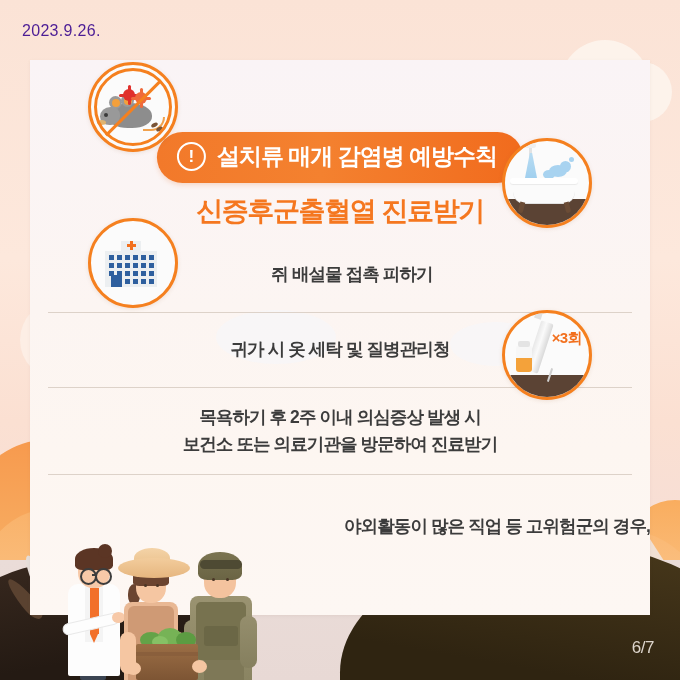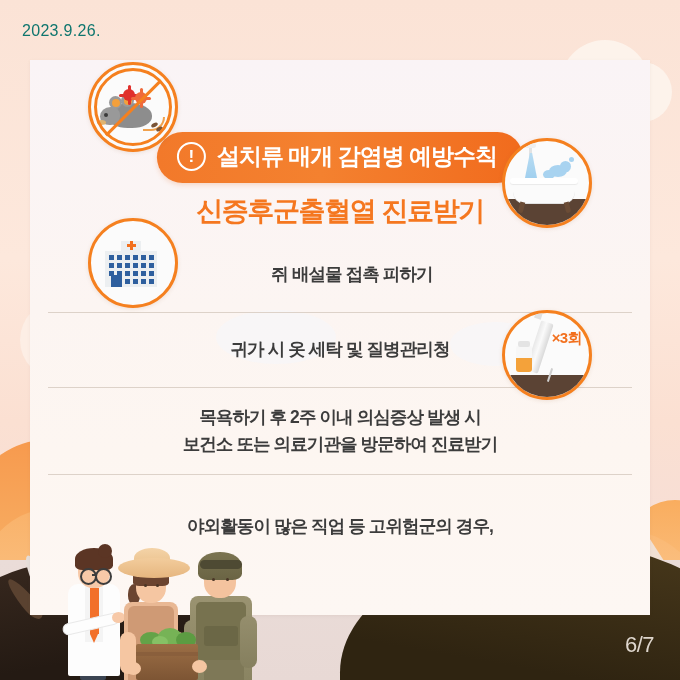--- a/index.html
+++ b/index.html
@@ -48,21 +48,21 @@
   .soil-r{width:420px;height:150px;right:-80px;bottom:-12px;
       background:linear-gradient(190deg,#4a3a1c 0%,#2f2411 75%);}
   .leafblade{position:absolute;border-radius:50% 50% 50% 50%/70% 70% 30% 30%;
       transform-origin:bottom center;}
   .lb{background:#e6ded9;width:16px;height:56px;}
   .lbd{background:#5a4230;width:14px;height:50px;}
   .stem{position:absolute;width:2px;background:#cfc6bf;}
   .seed{position:absolute;width:7px;height:7px;border-radius:50%;background:#e7e0d7;}
 
   
-  .date{position:absolute;left:22px;top:22px;font-size:16px;color:#0f766e;
+  .date{position:absolute;left:22px;top:22px;font-size:16px;color:#4c1d95;
       letter-spacing:.3px;font-weight:400;}
   .brand{position:absolute;right:22px;top:18px;display:flex;align-items:center;gap:9px;}
   .brand-name{font-size:18px;font-weight:700;color:#2c2c2c;letter-spacing:-.6px;}
 
   
   .card{position:absolute;left:30px;top:60px;width:620px;height:555px;
       background:linear-gradient(180deg,#faf4f6 0%,#fcf5f2 45%,#fdf6f1 70%,#fdf7f3 100%);
       box-shadow:0 1px 3px rgba(120,90,80,.08);overflow:visible;}
   .card-cloud{position:absolute;background:#f6f6fa;border-radius:50%;opacity:.7;}
   .cc1{width:120px;height:54px;left:186px;top:250px;}
@@ -81,21 +81,21 @@
 
   .subtitle{position:absolute;left:0;right:0;top:133px;text-align:center;
       color:#f5771f;font-size:27px;font-weight:700;letter-spacing:-1.4px;}
 
   
   .rows{position:absolute;left:0;right:0;top:178px;}
   .row{position:relative;display:flex;align-items:center;justify-content:center;}
   .r1{height:74px;padding-left:24px;}
   .r2{height:74px;}
   .r3{height:86px;}
-  .r4{height:104px;}
+  .r4{height:104px;justify-content:flex-end;}
   .divider{height:1px;background:#ddd2c9;margin:0 18px;}
   .row-text{text-align:center;color:#3c3c3c;font-size:17.5px;font-weight:700;
       letter-spacing:-.9px;line-height:1.55;z-index:2;}
   .tag{display:inline-block;margin-top:6px;background:#8a7e72;color:#fff;
       font-size:13px;font-weight:700;letter-spacing:-.7px;padding:3px 9px 4px;
       border-radius:4px;}
 
   
   .badge{position:absolute;width:84px;height:84px;border-radius:50%;
       background:#fbfbfb;border:3.5px solid #f5801f;overflow:hidden;z-index:3;
@@ -236,21 +236,21 @@
   .sol-helm{position:absolute;left:140px;top:12px;width:44px;height:28px;border-radius:50% 50% 22% 22%;
       background:linear-gradient(180deg,#7b7451,#6a6444);}
   .sol-goggle{position:absolute;left:142px;top:20px;width:42px;height:9px;border-radius:5px;background:#4e4a33;}
   .sol-eye{position:absolute;width:3px;height:3px;border-radius:50%;background:#4a3526;}
   .sol-arm{position:absolute;left:182px;top:76px;width:17px;height:52px;
       background:linear-gradient(180deg,#958e6d,#857f5e);border-radius:8px;}
   .sol-arm-l{position:absolute;left:126px;top:80px;width:16px;height:44px;
       background:linear-gradient(180deg,#958e6d,#857f5e);border-radius:8px;}
   .sol-leg{position:absolute;left:146px;top:120px;width:40px;height:20px;background:#7e7857;}
 
-  .pagenum{position:absolute;right:26px;bottom:22px;color:#ded6cd;font-size:22px;
+  .pagenum{position:absolute;right:26px;bottom:22px;color:#ded6cd;font-size:17px;
       font-weight:400;letter-spacing:-.5px;z-index:6;}
 </style>
 </head>
 <body>
 
 <div class="stage">
 
   <div class="bg-sky"></div>
   <div class="cloud c1"></div>
   <div class="cloud c2"></div>

